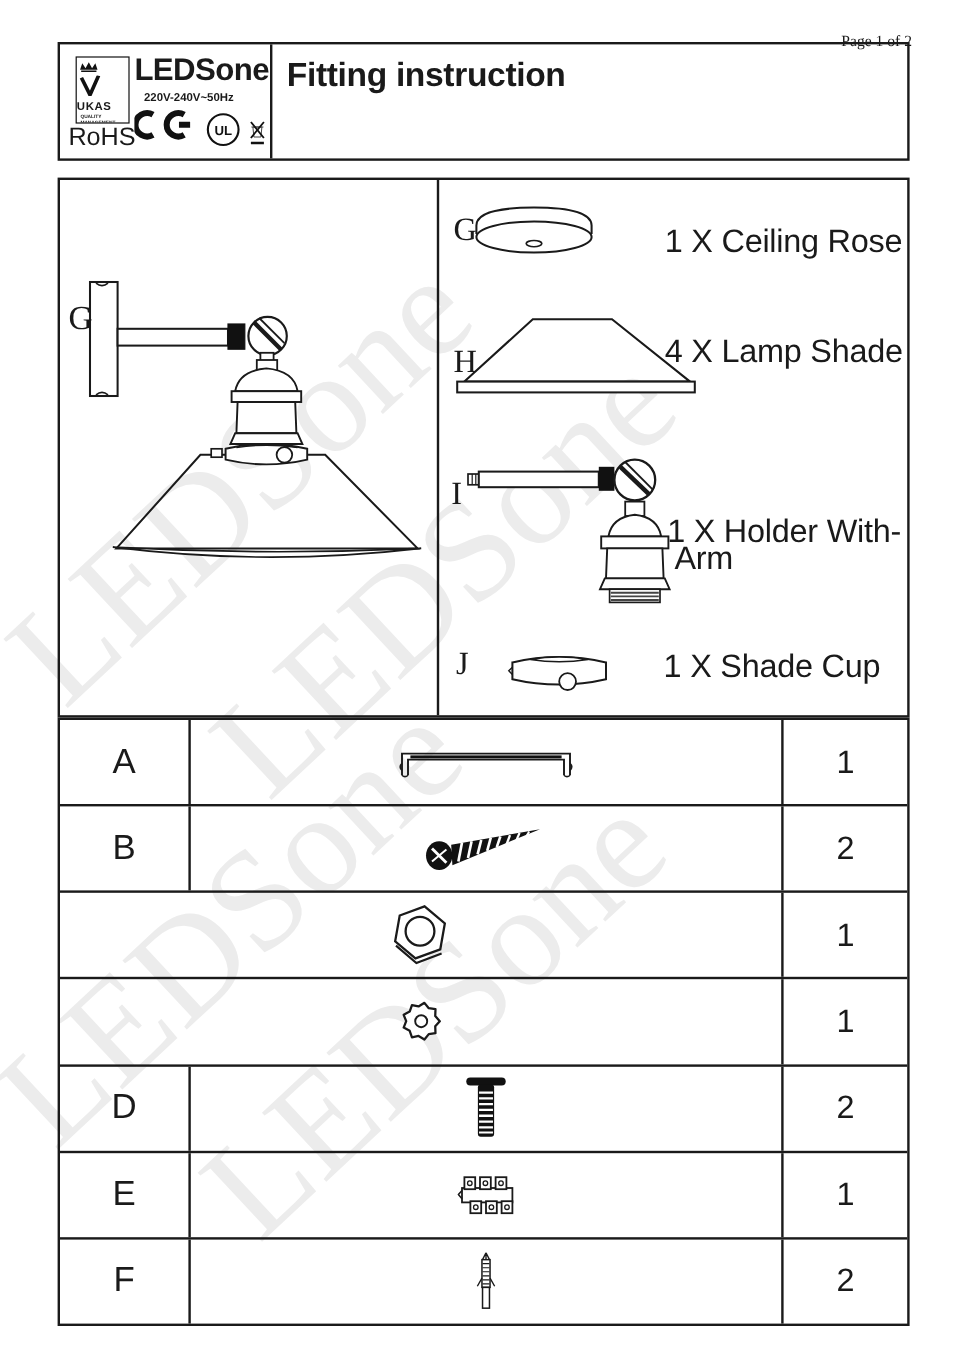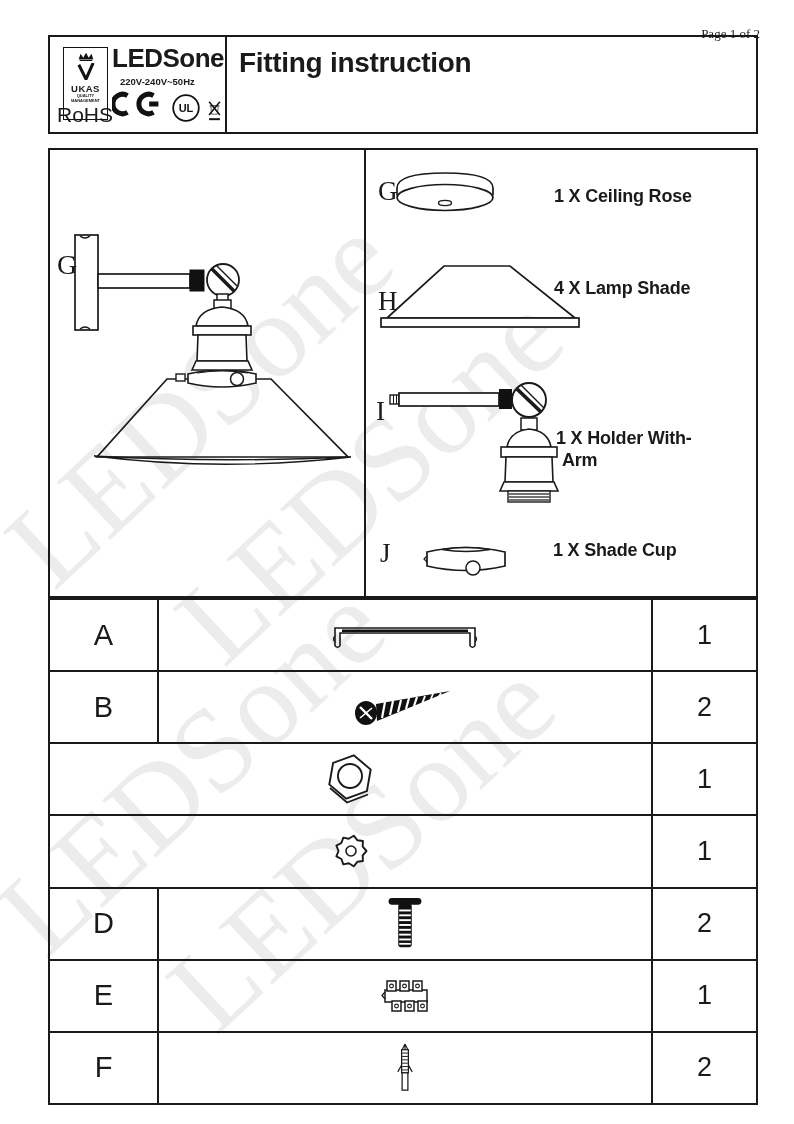--- a/index.html
+++ b/index.html
@@ -18,40 +18,40 @@
   .page-indicator { position:absolute; top:26px; right:34px; z-index:2;
                     font-family:Liberation Serif, serif; font-size:13px; }
 
   
   .header-box { position:absolute; left:48px; top:35px; width:710px; height:99px;
                 border:2px solid #1a1a1a; display:flex; z-index:1; }
   .logo-cell { width:177px; border-right:2px solid #1a1a1a; position:relative; }
   .title-cell { flex:1; padding:7px 0 0 12px; }
   .title-line { font-size:28px; font-weight:600; line-height:38px; letter-spacing:-0.3px; }
 
-  .ukas-box { position:absolute; left:13px; top:10px; width:45px; height:73px;
-              border:1.5px solid #111; text-align:center; overflow:hidden; }
+  .ukas-box { position:absolute; left:13px; top:10px; width:45px; height:56px;
+              border:1.5px solid #111; text-align:left; overflow:hidden; }
   .ukas-label { font-size:9.5px; font-weight:bold; letter-spacing:0.5px; line-height:9px; }
   .ukas-sub { font-size:4px; font-weight:bold; line-height:4.6px; padding:1px 3px 0 3px;
               text-transform:uppercase; }
   .brand { position:absolute; left:62px; top:6px; font-size:26px; font-weight:bold;
            letter-spacing:-0.5px; }
   .voltage { position:absolute; left:70px; top:39px; font-size:9.5px; font-weight:bold; }
   .rohs { position:absolute; left:7px; top:66px; font-size:21px; }
   .ce-mark { position:absolute; left:62px; top:54px; }
   .ul-mark { position:absolute; left:121px; top:56px; }
   .weee-mark { position:absolute; left:157px; top:61px; }
 
   
   .diagram-box { position:absolute; left:48px; top:148px; width:710px; height:450px;
                  border:2px solid #1a1a1a; display:flex; z-index:1; }
   .assembly-panel { width:316px; border-right:2px solid #1a1a1a; position:relative; }
   .parts-panel { flex:1; position:relative; }
   .part-letter { position:absolute; font-family:"Liberation Serif", serif; font-size:27px; }
-  .part-label { position:absolute; font-size:18px; font-weight:700; letter-spacing:-0.2px; }
+  .part-label { position:absolute; font-size:27px; font-weight:400; letter-spacing:-0.2px; }
   .part-art { position:absolute; }
 
   
   .hw-table { position:absolute; left:48px; top:598px; width:710px; height:507px;
               border:2px solid #1a1a1a; display:flex; flex-direction:column; z-index:1; }
   .hw-row { flex:1; display:flex; border-bottom:2px solid #1a1a1a; }
   .hw-row:last-child { border-bottom:none; }
   .hw-id { width:109px; border-right:2px solid #1a1a1a; display:flex;
            align-items:center; justify-content:center; font-size:29px; }
   .hw-img { flex:1; display:flex; align-items:center; justify-content:center; }

